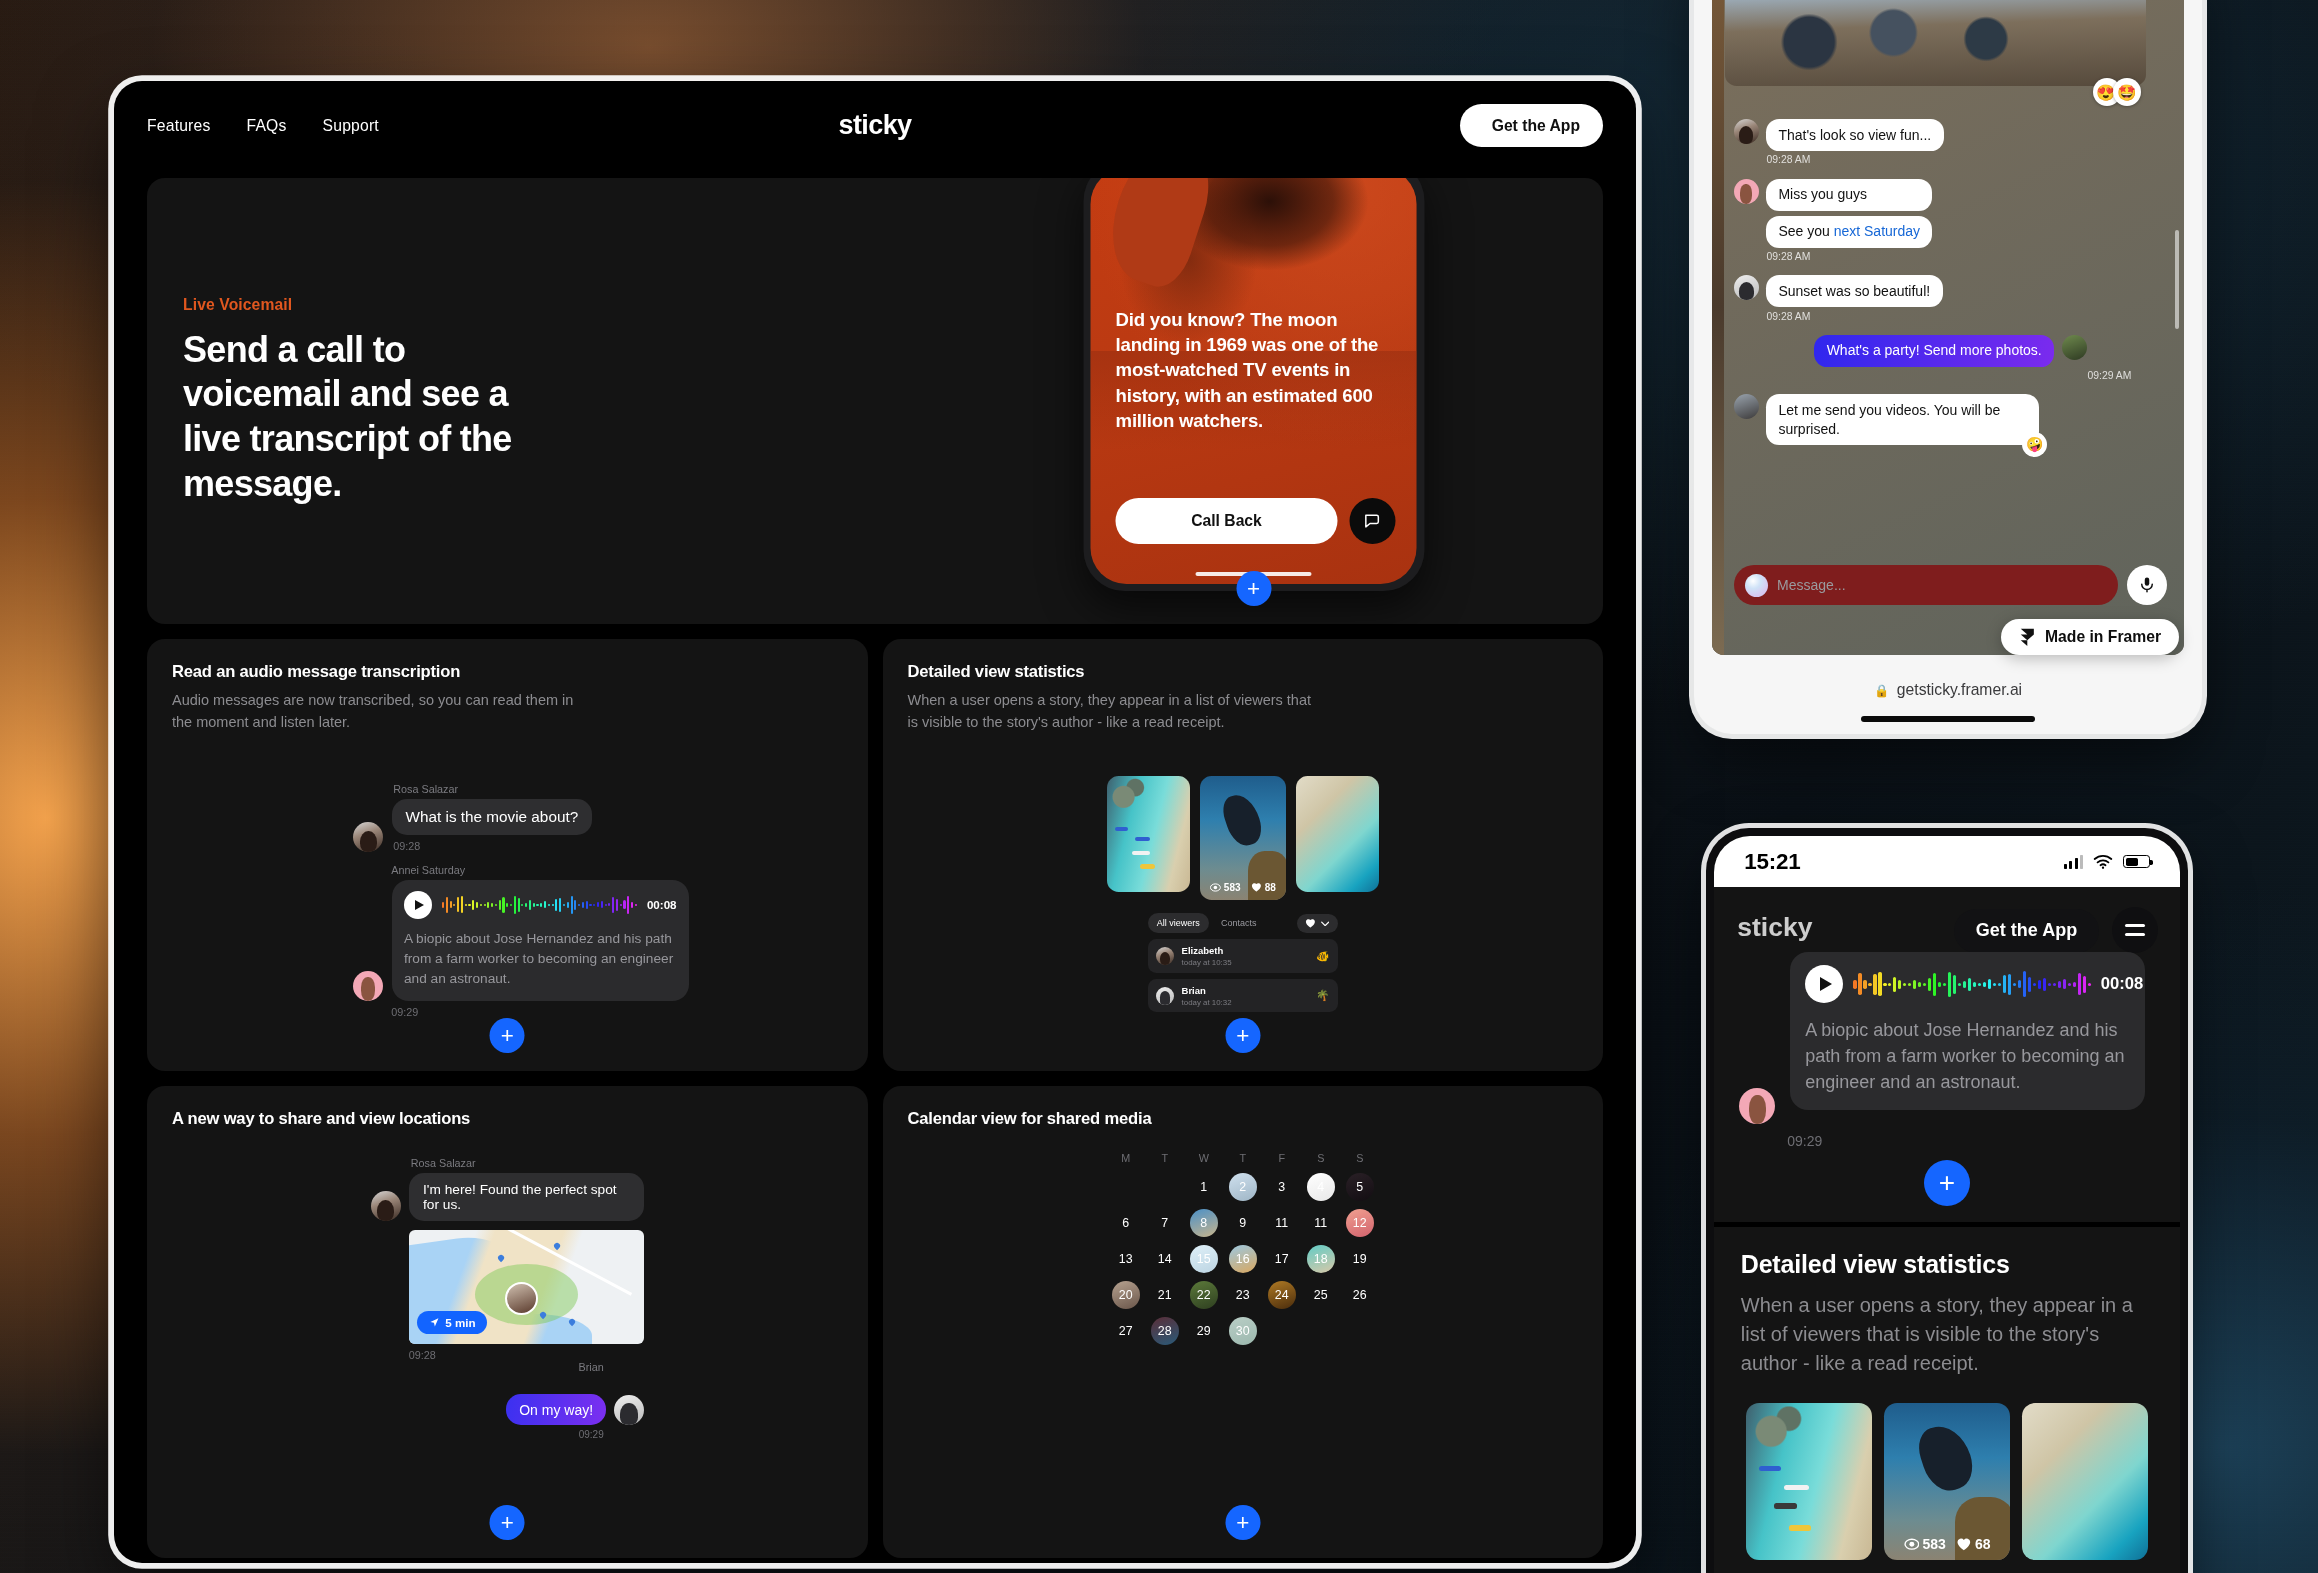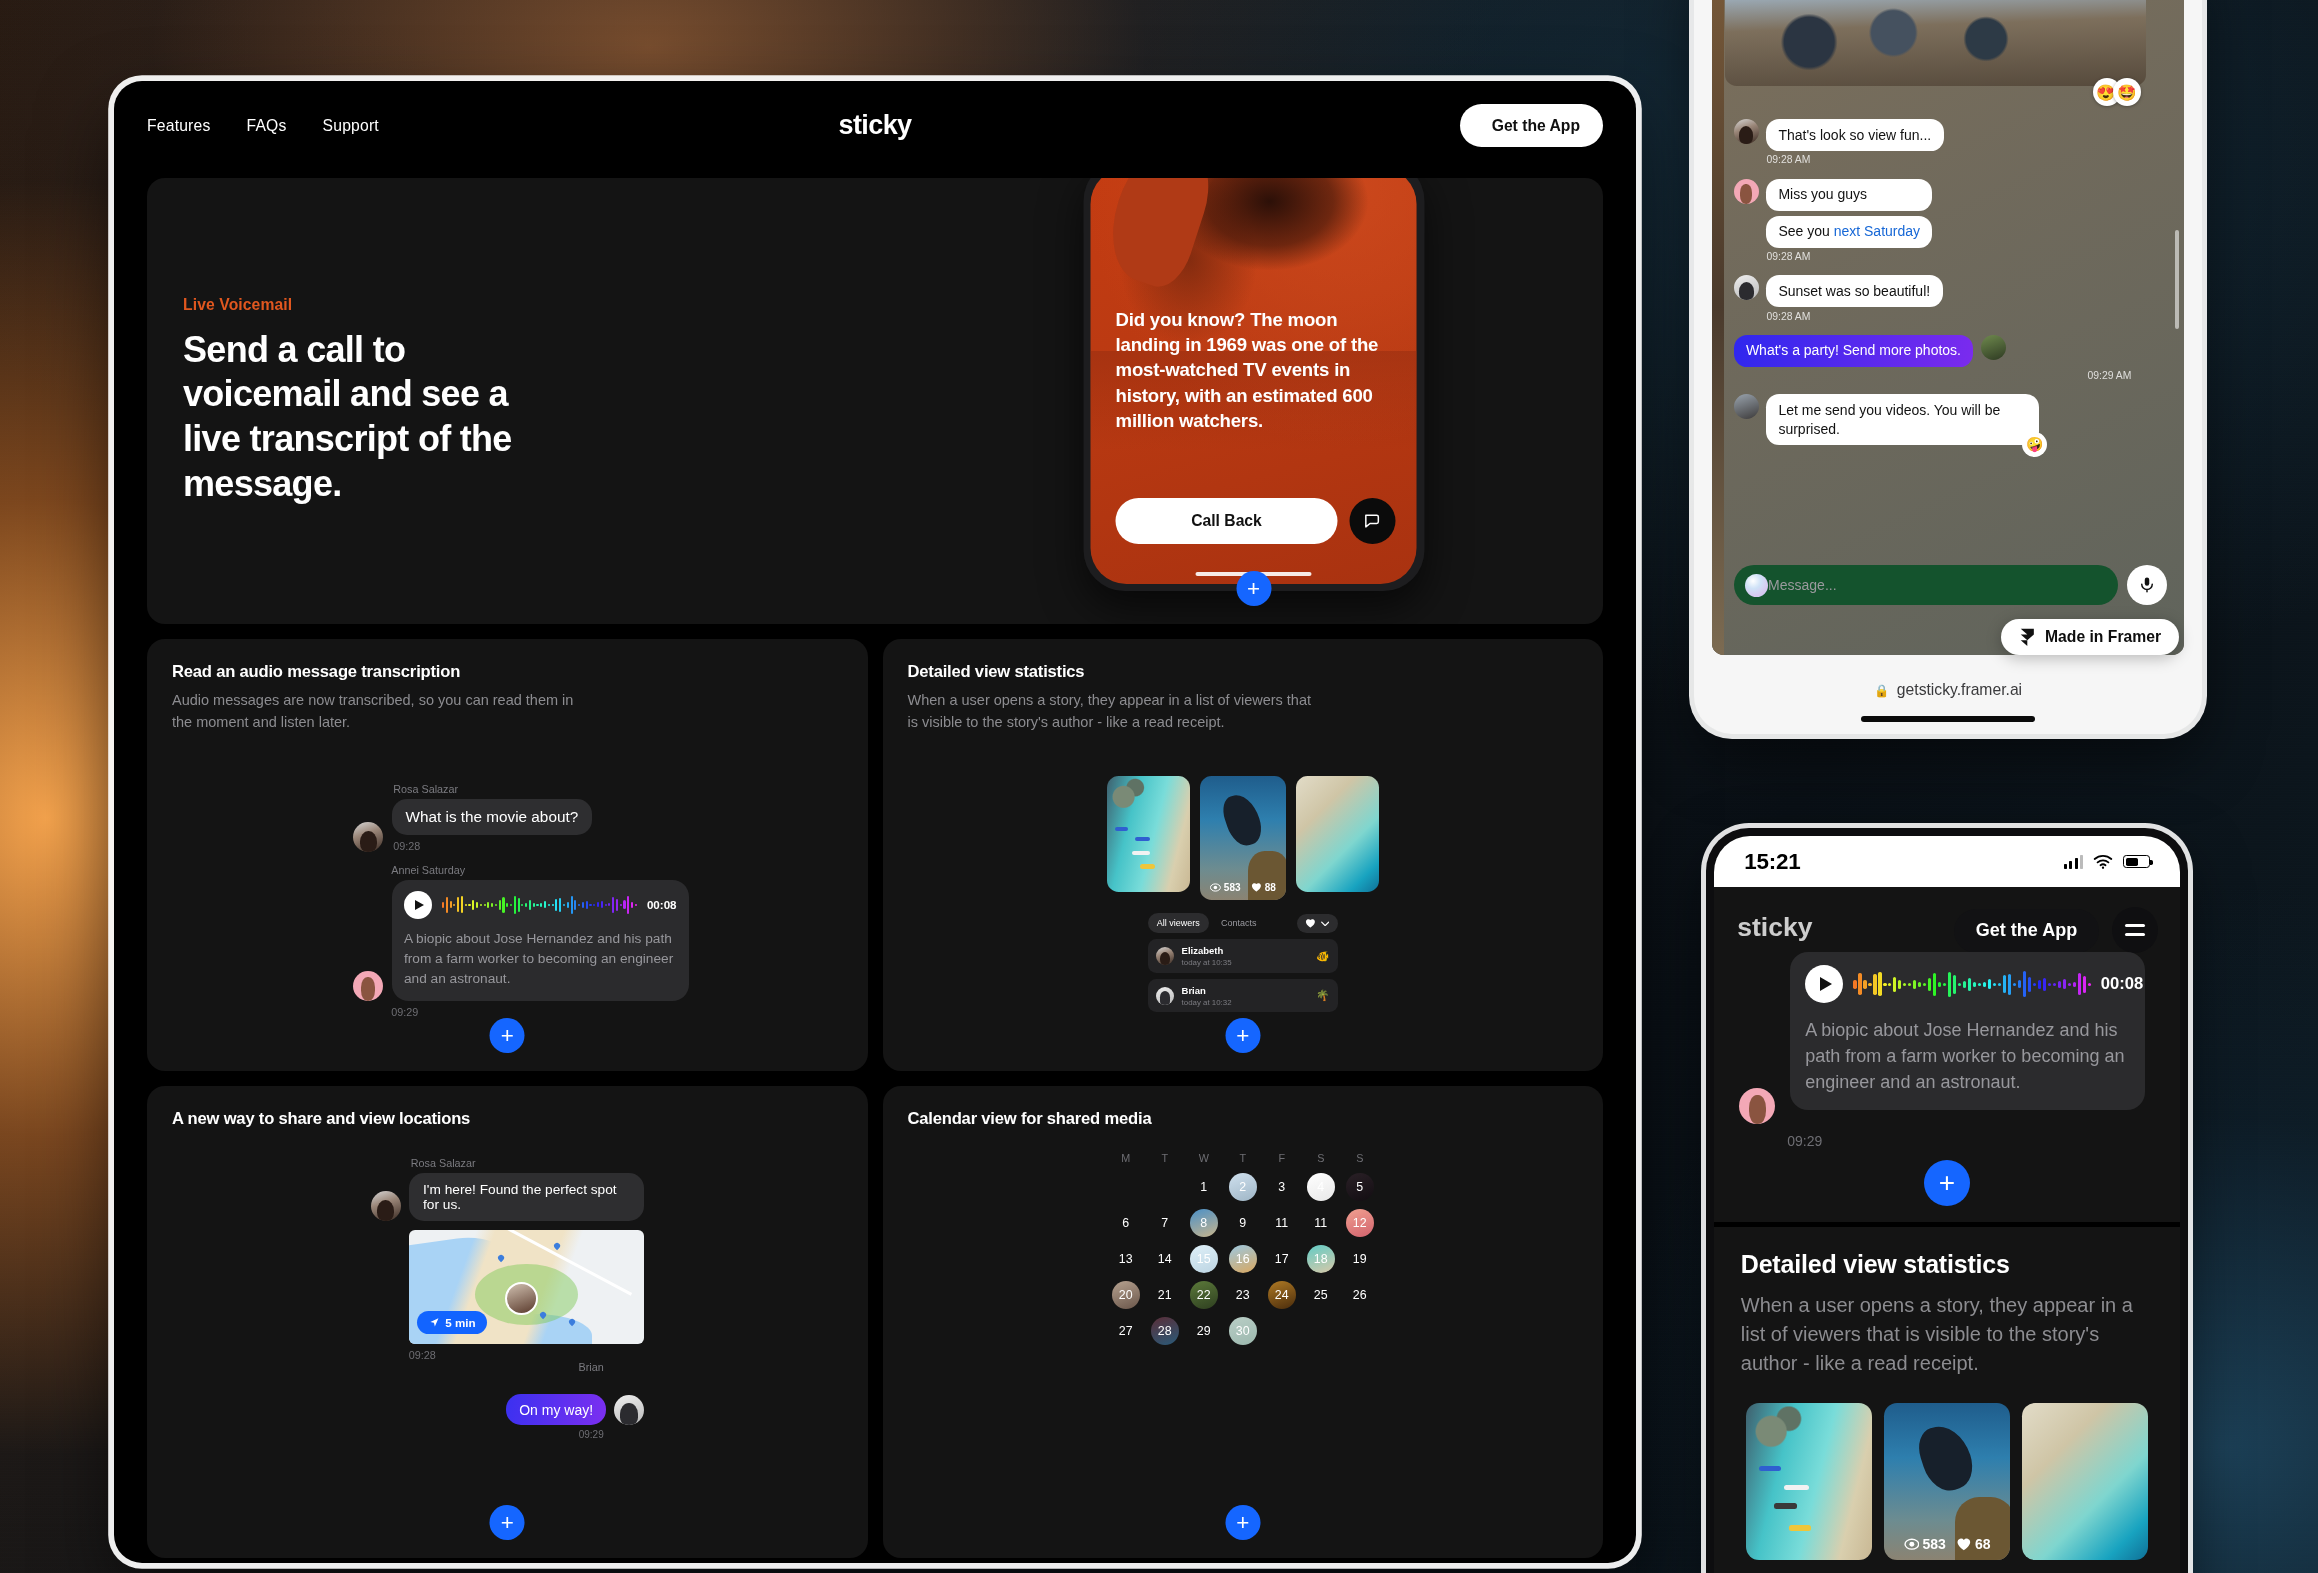--- a/index.html
+++ b/index.html
@@ -259,35 +259,35 @@
   }
   .pt-sidestrip { position: absolute; left: 0; top: 0; bottom: 0; width: 11.6px;
     background: linear-gradient(180deg,#7a5b3a,#4a3a2c,#7c6b52); }
   .reaction-cluster { position: absolute; right: 43px; top: 121px; display: flex; }
   .reaction-cluster span {
     width: 28px; height: 28px; border-radius: 50%; display: flex; align-items: center; justify-content: center;
     font-size: 15.7px; background: #fff; margin-left: -7.5px; box-shadow: 0 0.8px 3.3px rgba(0,0,0,.35);
   }
   .pt-msgs { position: absolute; left: 21.5px; right: 16.6px; top: 162px; }
   .m-row { display: flex; gap: 7.5px; align-items: flex-start; margin-bottom: 3.3px; }
-  .m-row.right { justify-content: flex-start; }
+  .m-row.right { justify-content: center; }
   .m-av { width: 25px; height: 25px; border-radius: 50%; flex: 0 0 25px; overflow: hidden; }
   .m-bub { background: #fff; color: #111; border-radius: 13.2px; padding: 6.6px 12.4px; font-size: 14px; max-width: 273px; line-height: 1.35; }
   .m-bub.sent { background: linear-gradient(100deg,#2f27ee,#7b2bee); color: #fff; }
   .m-time { color: rgba(255,255,255,.78); font-size: 10.4px; margin: 2.5px 0 13.2px 33px; }
   .m-time.right { text-align: right; margin: 2.5px 36px 13.2px 0; }
   .m-link { color: #1667d6; }
   .m-emoji { position: absolute; right: -8.3px; bottom: -11.6px; width: 25px; height: 25px; border-radius: 50%;
     background: #fff; display: flex; align-items: center; justify-content: center; font-size: 14px; }
   .pt-input {
     position: absolute; left: 21.5px; right: 16.6px; bottom: 50px; display: flex; gap: 9px; align-items: center;
   }
   .pt-field {
-    flex: 1; height: 40px; background: #14532d; border-radius: 21.5px; display: flex; align-items: center;
-    padding: 0 11.6px; 
+    flex: 1; height: 40px; background: #7f1d1d; border-radius: 21.5px; display: flex; align-items: center;
+    padding: 0 11.6px; gap: 9px;
   }
   .orb { width: 23px; height: 23px; border-radius: 50%;
     background: radial-gradient(circle at 35% 30%, #fff 0%, #cfe2f7 35%, #d8c7f0 70%, #b7d6f2 100%); }
   .pt-placeholder { color: #9a9a9e; font-size: 14px; }
   .pt-mic { width: 40px; height: 40px; border-radius: 50%; background: #fff; display: flex; align-items: center; justify-content: center; }
   .framer-badge {
     position: absolute; right: 23px; bottom: 79px; background: #fff; border-radius: 21.5px;
     padding: 9px 18px; display: flex; align-items: center; gap: 9px;
     font-size: 15.7px; font-weight: 700; color: #0e0e0e; cursor: pointer;
     box-shadow: 0 3.3px 15px rgba(0,0,0,.25);

